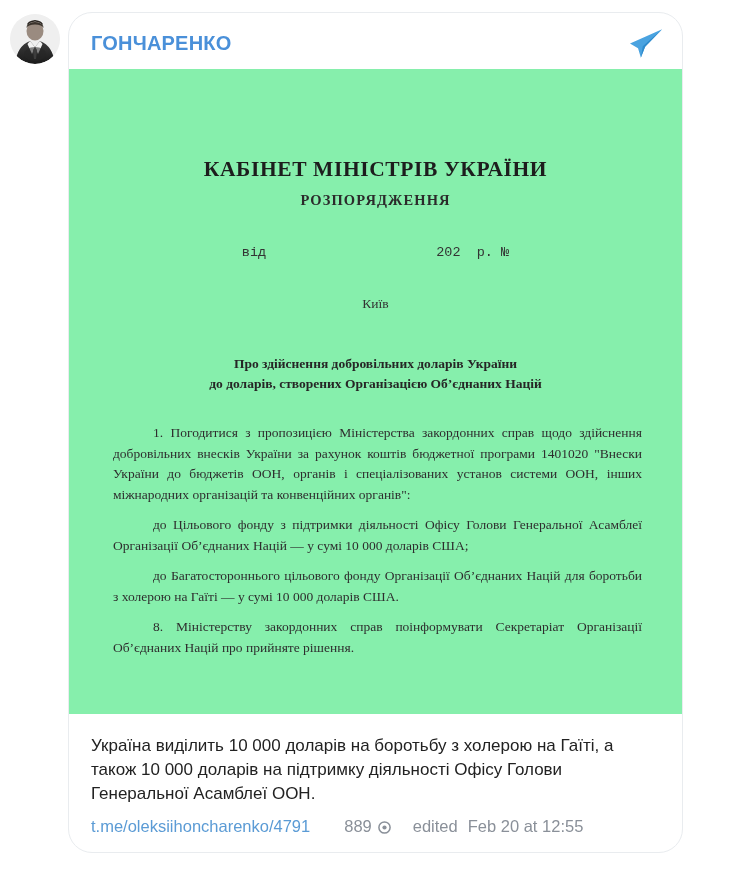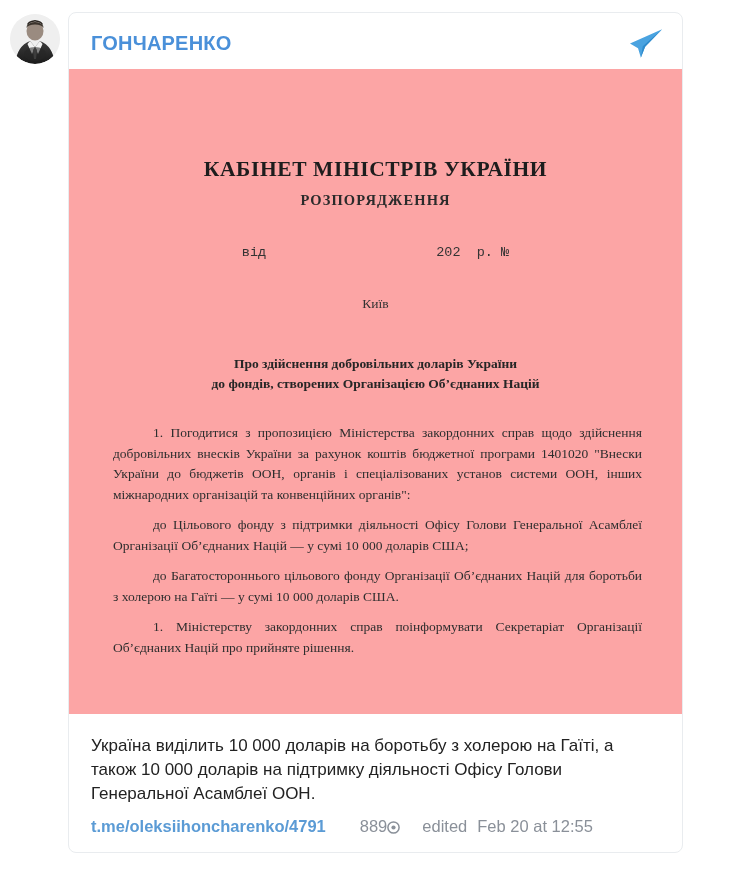--- a/index.html
+++ b/index.html
@@ -32,21 +32,21 @@
   
   .post-card {
     position: absolute;
     left: 68px;
     top: 12px;
     width: 615px;
     height: 841px;
     box-sizing: border-box;
     background: #ffffff;
     border: 1px solid #e9ecef;
-    border-radius: 8px;
+    border-radius: 24px;
     overflow: hidden;
   }
 
   
   .card-header {
     position: relative;
     height: 56px;
     padding: 0 18px;
   }
   .channel-name {
@@ -67,21 +67,21 @@
     height: 34px;
   }
   .tg-logo svg { display: block; width: 38px; height: 34px; }
 
   
   .doc-image {
     position: relative;
     margin: 0;
     width: 613px;
     height: 645px;
-    background: #fca5a5;
+    background: #86efac;
     color: #2c2c2c;
     font-family: "Liberation Serif", serif;
     overflow: hidden;
   }
   .doc-inner {
     position: absolute;
     left: 40px;
     right: 40px;
     top: 0;
   }
@@ -152,23 +152,22 @@
     align-items: center;
     padding: 12px 22px 0 22px;
     font-size: 16.5px;
     color: #8a9099;
     white-space: nowrap;
   }
   .post-link {
     color: #5b9bd5;
     text-decoration: none;
     margin-right: 34px;
-    font-weight: bold;
-  }
-  .views-count { color: #8a9099; }
+  }
+  .views-count { color: #8a9099; margin-right: 6px; }
   .eye-icon {
     display: inline-block;
     width: 13px;
     height: 13px;
     margin-right: 22px;
     position: relative;
     top: 1px;
   }
   .eye-icon svg { display: block; width: 13px; height: 13px; }
   .edited-label { color: #8a9099; margin-right: 10px; }
@@ -216,28 +215,28 @@
 
   <div class="doc-image">
     <div class="doc-inner">
       <div class="doc-title">КАБІНЕТ МІНІСТРІВ УКРАЇНИ</div>
       <div class="doc-subtitle">РОЗПОРЯДЖЕННЯ</div>
       <div class="doc-dateline">від                     202  р. №</div>
       <div class="doc-city">Київ</div>
 
       <div class="doc-subject">
         <div>Про здійснення добровільних доларів України</div>
-        <div>до фондів, створених Організацією Об’єднаних Націй</div>
+        <div>до доларів, створених Організацією Об’єднаних Націй</div>
       </div>
 
       <div class="doc-body">
         <p class="doc-p">1. Погодитися з пропозицією Міністерства закордонних справ щодо здійснення добровільних внесків України за рахунок коштів бюджетної програми 1401020 "Внески України до бюджетів ООН, органів і спеціалізованих установ системи ООН, інших міжнародних організацій та конвенційних органів":</p>
         <p class="doc-p">до Цільового фонду з підтримки діяльності Офісу Голови Генеральної Асамблеї Організації Об’єднаних Націй — у сумі 10 000 доларів США;</p>
         <p class="doc-p">до Багатостороннього цільового фонду Організації Об’єднаних Націй для боротьби з холерою на Гаїті — у сумі 10 000 доларів США.</p>
-        <p class="doc-p">1. Міністерству закордонних справ поінформувати Секретаріат Організації Об’єднаних Націй про прийняте рішення.</p>
+        <p class="doc-p">8. Міністерству закордонних справ поінформувати Секретаріат Організації Об’єднаних Націй про прийняте рішення.</p>
       </div>
 
     </div>
   </div>
 
   <div class="caption">Україна виділить 10 000 доларів на боротьбу з холерою на Гаїті, а також 10 000 доларів на підтримку діяльності Офісу Голови Генеральної Асамблеї ООН.</div>
 
   <div class="card-footer">
     <a class="post-link" href="#">t.me/oleksiihoncharenko/4791</a>
     <span class="views-count">889</span>

